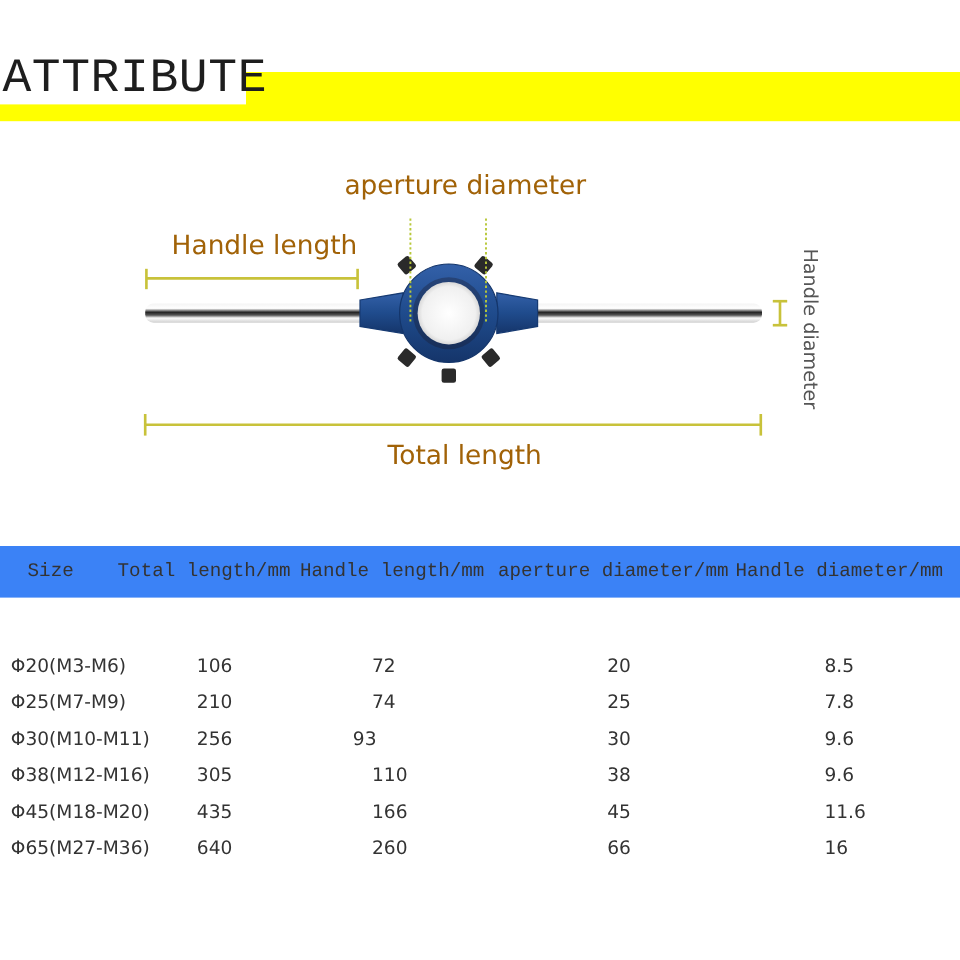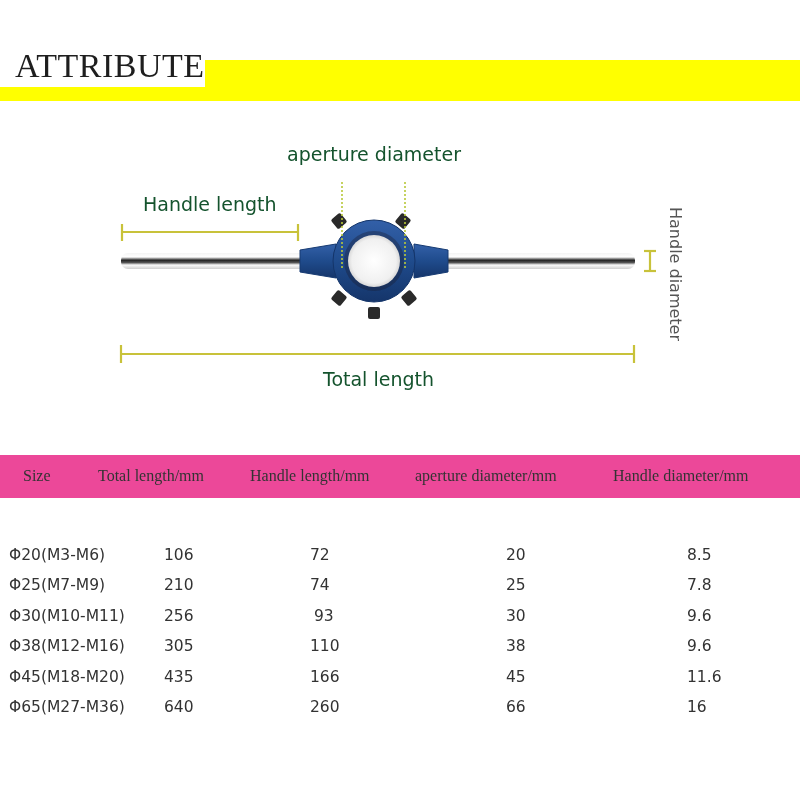--- a/index.html
+++ b/index.html
@@ -6,30 +6,30 @@
   body {
     width: 800px; height: 800px; background: #ffffff; position: relative; overflow: hidden;
     font-family: "Liberation Sans", "DejaVu Sans", sans-serif; color: #333;
   }
   .title-bar { position: absolute; left: 0; top: 60px; width: 800px; height: 41px; background: #ffff00; }
   .title-box {
     position: absolute; left: 0; top: 45px; width: 205px; height: 42px; background: #fff;
     display: flex; align-items: center;
   }
   .title-text {
-    margin-left: 15px; font-size: 34px; font-weight: 400; color: #1e1e1e; letter-spacing: 0.5px;
-    font-family: Liberation Serif, serif;
+    margin-left: 2px; font-size: 40px; font-weight: 400; color: #1e1e1e; letter-spacing: 0.5px;
+    font-family: Liberation Mono, monospace;
   }
   .diagram { position: absolute; left: 0; top: 110px; width: 800px; height: 300px; }
-  .lbl { position: absolute; font-size: 19px; color: #14532d; font-family: "DejaVu Sans", sans-serif; white-space: nowrap; }
+  .lbl { position: absolute; font-size: 22px; color: #a16207; font-family: "DejaVu Sans", sans-serif; white-space: nowrap; }
   .vlbl { position: absolute; font-size: 16px; color: #555; font-family: "DejaVu Sans", sans-serif; writing-mode: vertical-rl; white-space: nowrap; }
   .table { position: absolute; left: 0; top: 455px; width: 800px; }
   .thead {
-    height: 43px; background: #ec4899; display: flex; align-items: center;
-    font-size: 16px; color: #333; font-family: Liberation Serif, serif;
+    height: 43px; background: #3b82f6; display: flex; align-items: center;
+    font-size: 16px; color: #333; font-family: Liberation Mono, monospace;
   }
   .thead span, .row span { position: absolute; white-space: nowrap; }
   .thead { position: relative; }
   .row { position: relative; height: 30.4px; font-size: 15.5px; color: #333; font-family: "DejaVu Sans", sans-serif; }
   .row span { top: 6px; margin-top: 39px; }
   .thead span { top: 12px; }
 </style>
 </head>
 <body>
 
@@ -125,21 +125,21 @@
   <div class="row">
     <span style="left:9px">Φ25(M7-M9)</span>
     <span style="left:164px">210</span>
     <span style="left:310px">74</span>
     <span style="left:506px">25</span>
     <span style="left:687px">7.8</span>
   </div>
   <div class="row">
     <span style="left:9px">Φ30(M10-M11)</span>
     <span style="left:164px">256</span>
-    <span style="left:314px">93</span>
+    <span style="left:294px">93</span>
     <span style="left:506px">30</span>
     <span style="left:687px">9.6</span>
   </div>
   <div class="row">
     <span style="left:9px">Φ38(M12-M16)</span>
     <span style="left:164px">305</span>
     <span style="left:310px">110</span>
     <span style="left:506px">38</span>
     <span style="left:687px">9.6</span>
   </div>

